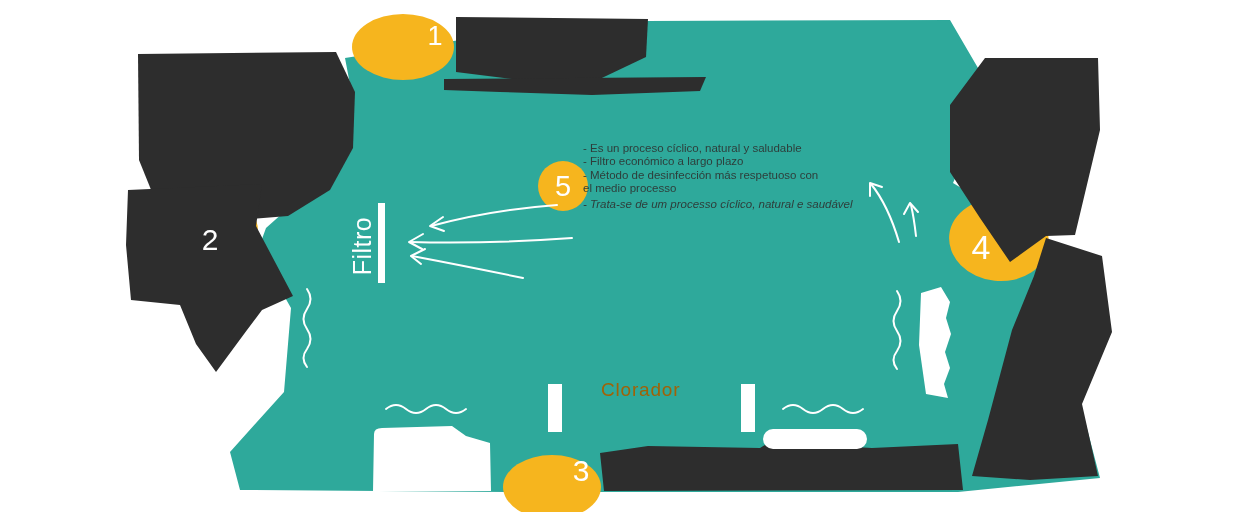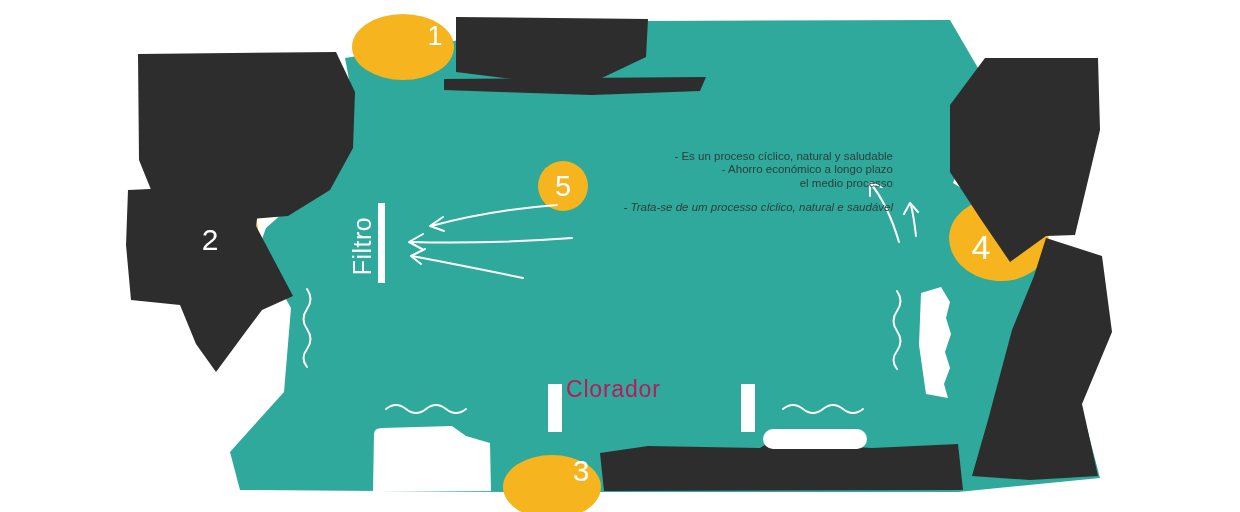--- a/index.html
+++ b/index.html
@@ -4,26 +4,26 @@
 <style>
   html,body{margin:0;padding:0;background:#ffffff;}
   #stage{position:relative;width:1240px;height:512px;background:#ffffff;overflow:hidden;
          font-family:"Liberation Sans",sans-serif;}
   svg{position:absolute;left:0;top:0;}
   .step-num{position:absolute;color:#ffffff;font-weight:400;text-align:center;
             font-family:"Liberation Sans",sans-serif;line-height:1;}
   .filtro-label{position:absolute;left:316px;top:231px;width:92px;height:30px;
                 transform:rotate(-90deg);color:#ffffff;font-size:25px;letter-spacing:0.5px;
                 text-align:center;line-height:30px;}
-  .clorador-label{position:absolute;left:566px;top:377px;color:#be185d;font-size:23px;
+  .clorador-label{position:absolute;left:601px;top:377px;color:#a16207;font-size:19px;
                   letter-spacing:0.8px;line-height:25px;}
-  .benefits{position:absolute;left:583px;top:150px;width:310px;color:#2E3E3B;
-            font-size:11.5px;line-height:13.4px;text-align:right;}
+  .benefits{position:absolute;left:583px;top:142px;width:310px;color:#2E3E3B;
+            font-size:11.5px;line-height:13.4px;}
   .benefits .pt{font-style:italic;}
-  .benefits .gap{margin-top:11px;}
+  .benefits .gap{margin-top:2px;}
 </style>
 </head>
 <body>
 
 <div id="stage">
 
   <svg width="1240" height="512" viewBox="0 0 1240 512">
 
     <path fill="#2EA99B" d="
       M 345,58 L 460,40 L 648,21 L 950,20 L 992,92 L 953,183
@@ -92,18 +92,19 @@
   <div class="step-num" style="left:198px;top:225px;width:24px;font-size:30px;">2</div>
   <div class="step-num" style="left:569px;top:456px;width:24px;font-size:30px;">3</div>
   <div class="step-num" style="left:967px;top:230px;width:28px;font-size:34px;">4</div>
   <div class="step-num" style="left:551px;top:172px;width:24px;font-size:29px;">5</div>
 
   <div class="filtro-label">Filtro</div>
   <div class="clorador-label">Clorador</div>
 
   <div class="benefits">
     <div class="es">- Es un proceso cíclico, natural y saludable</div>
-    <div class="es">- Ahorro económico a longo plazo</div>
+    <div class="es">- Filtro económico a largo plazo</div>
+    <div class="es">- Método de desinfección más respetuoso con</div>
     <div class="es">el medio processo</div>
     <div class="pt gap">- Trata-se de um processo cíclico, natural e saudável</div>
   </div>
 
 </div>
 
 </body></html>

